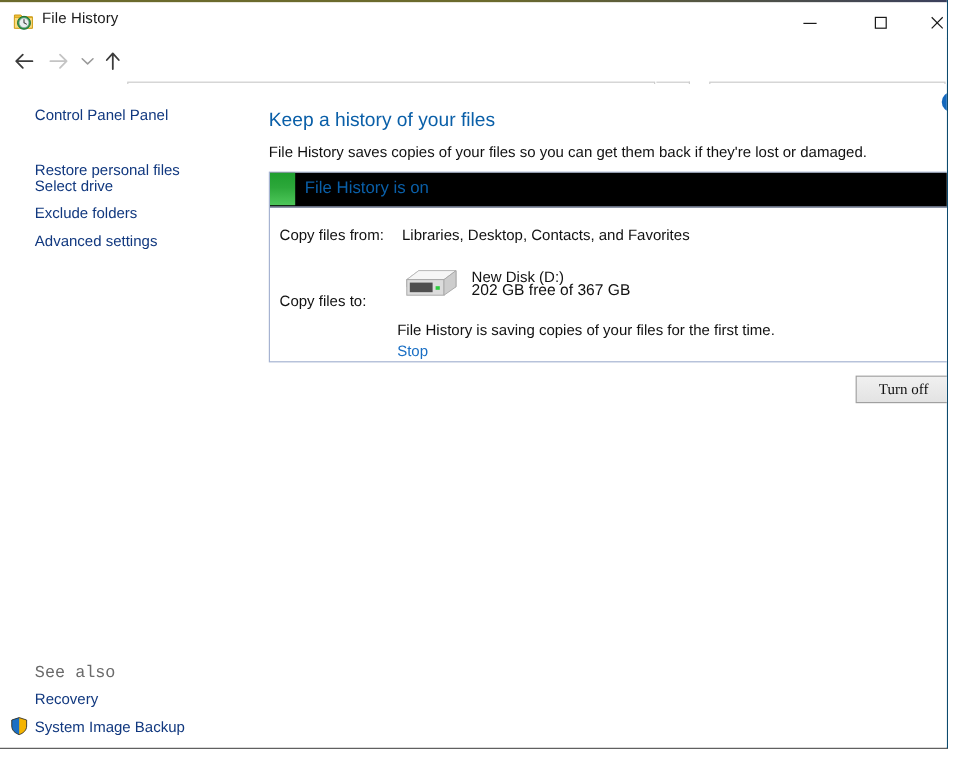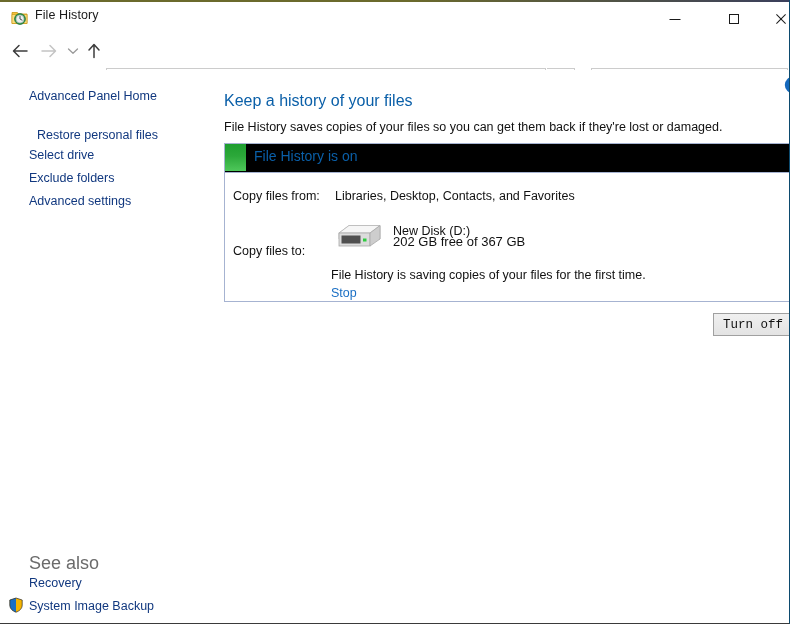--- a/index.html
+++ b/index.html
@@ -221,31 +221,32 @@
     position: absolute;
     left: 29px;
     font-size: 12.5px;
     color: #11387f;
     text-decoration: none;
     white-space: nowrap;
     cursor: default;
   }
 
   .t-home { top: 19px; }
-  .t-restore { top: 58px; margin-left: 8px; }
+  .t-restore { top: 65px; }
   .t-select { top: 78px; }
   .t-exclude { top: 101px; }
   .t-advanced { top: 124px; }
 
   .see-also-label {
     position: absolute;
     left: 29px; top: 483px;
-    font-size: 18px;
+    font-size: 14px;
     color: #6b6b6b;
     white-space: nowrap;
+    font-family: Liberation Mono, monospace;
   }
   .sa-recovery { top: 506px; }
   .sa-sysimage { top: 529px; }
   .shield-icon {
     position: absolute;
     left: 8px; top: 527px;
     width: 16px; height: 16px;
   }
 
   
@@ -365,21 +366,21 @@
   }
 
   
   .turnoff-btn {
     position: absolute;
     left: 495px; top: 243px;
     width: 80px; height: 23px;
     background: linear-gradient(to bottom, #f0f0f0 0%, #e3e3e3 100%);
     border: 1px solid #a0a0a0;
     box-sizing: border-box;
-    font-family: Liberation Mono, monospace;
+    font-family: Liberation Serif, serif;
     font-size: 12.5px;
     color: #111111;
     cursor: default;
     padding: 0;
   }
 </style>
 </head>
 <body>
 
 <div class="window">
@@ -476,21 +477,21 @@
           <path d="M8.8 8.8 L12.8 12.8" stroke="#8a8a8a" stroke-width="1.2" stroke-linecap="round"></path>
         </svg>
       </span>
       <input class="search-input" type="text" placeholder="Search Control Panel" style="">
     </div>
   </div>
 
   <div class="content">
 
     <div class="tasks">
-      <a class="task-link t-home" href="#">Advanced Panel Home</a>
+      <a class="task-link t-home" href="#">Control Panel Panel</a>
       <a class="task-link t-restore" href="#">Restore personal files</a>
       <a class="task-link t-select" href="#">Select drive</a>
       <a class="task-link t-exclude" href="#">Exclude folders</a>
       <a class="task-link t-advanced" href="#">Advanced settings</a>
 
       <span class="see-also-label">See also</span>
       <a class="task-link sa-recovery" href="#">Recovery</a>
 
       <span class="shield-icon">
         <svg width="16" height="16" viewBox="0 0 16 16">

